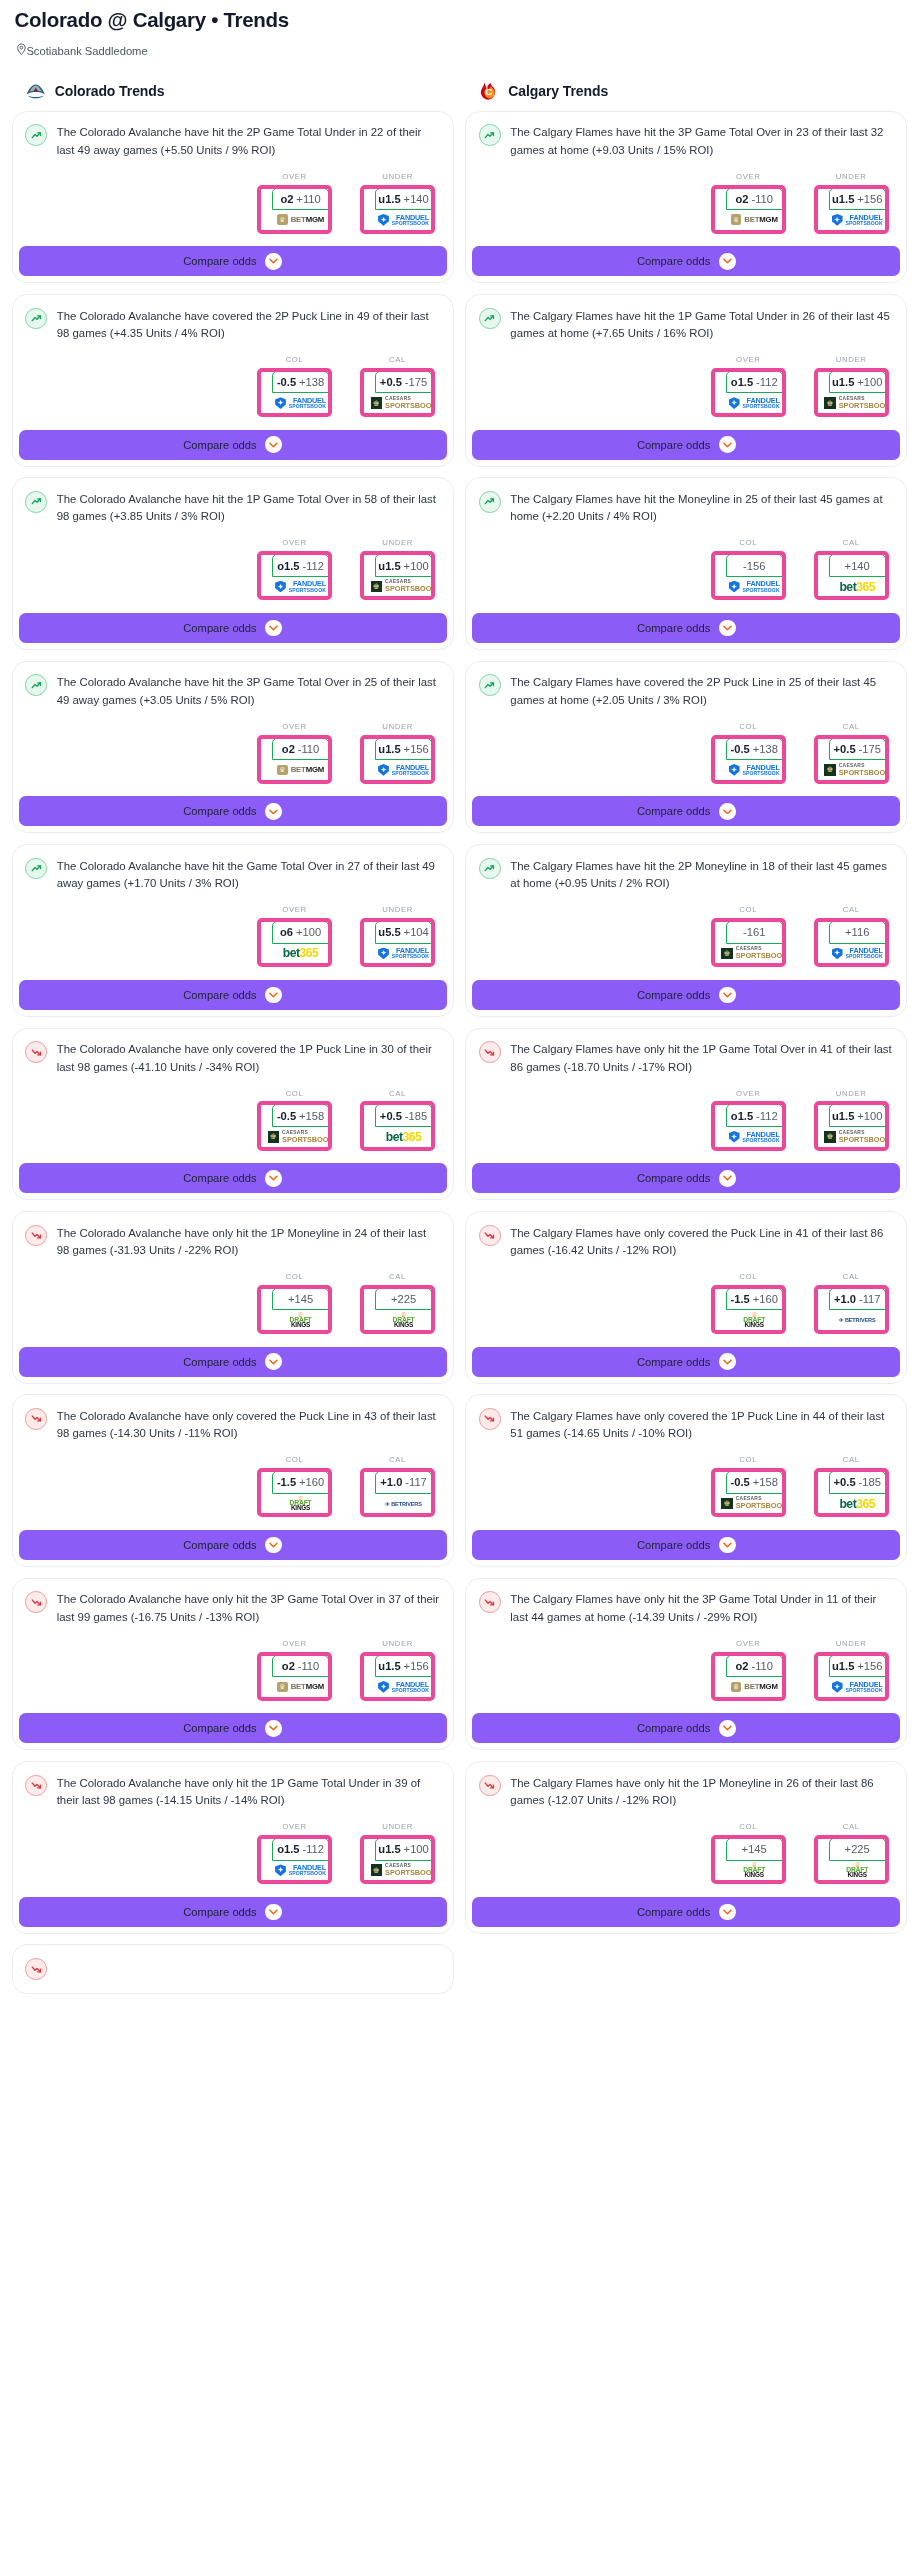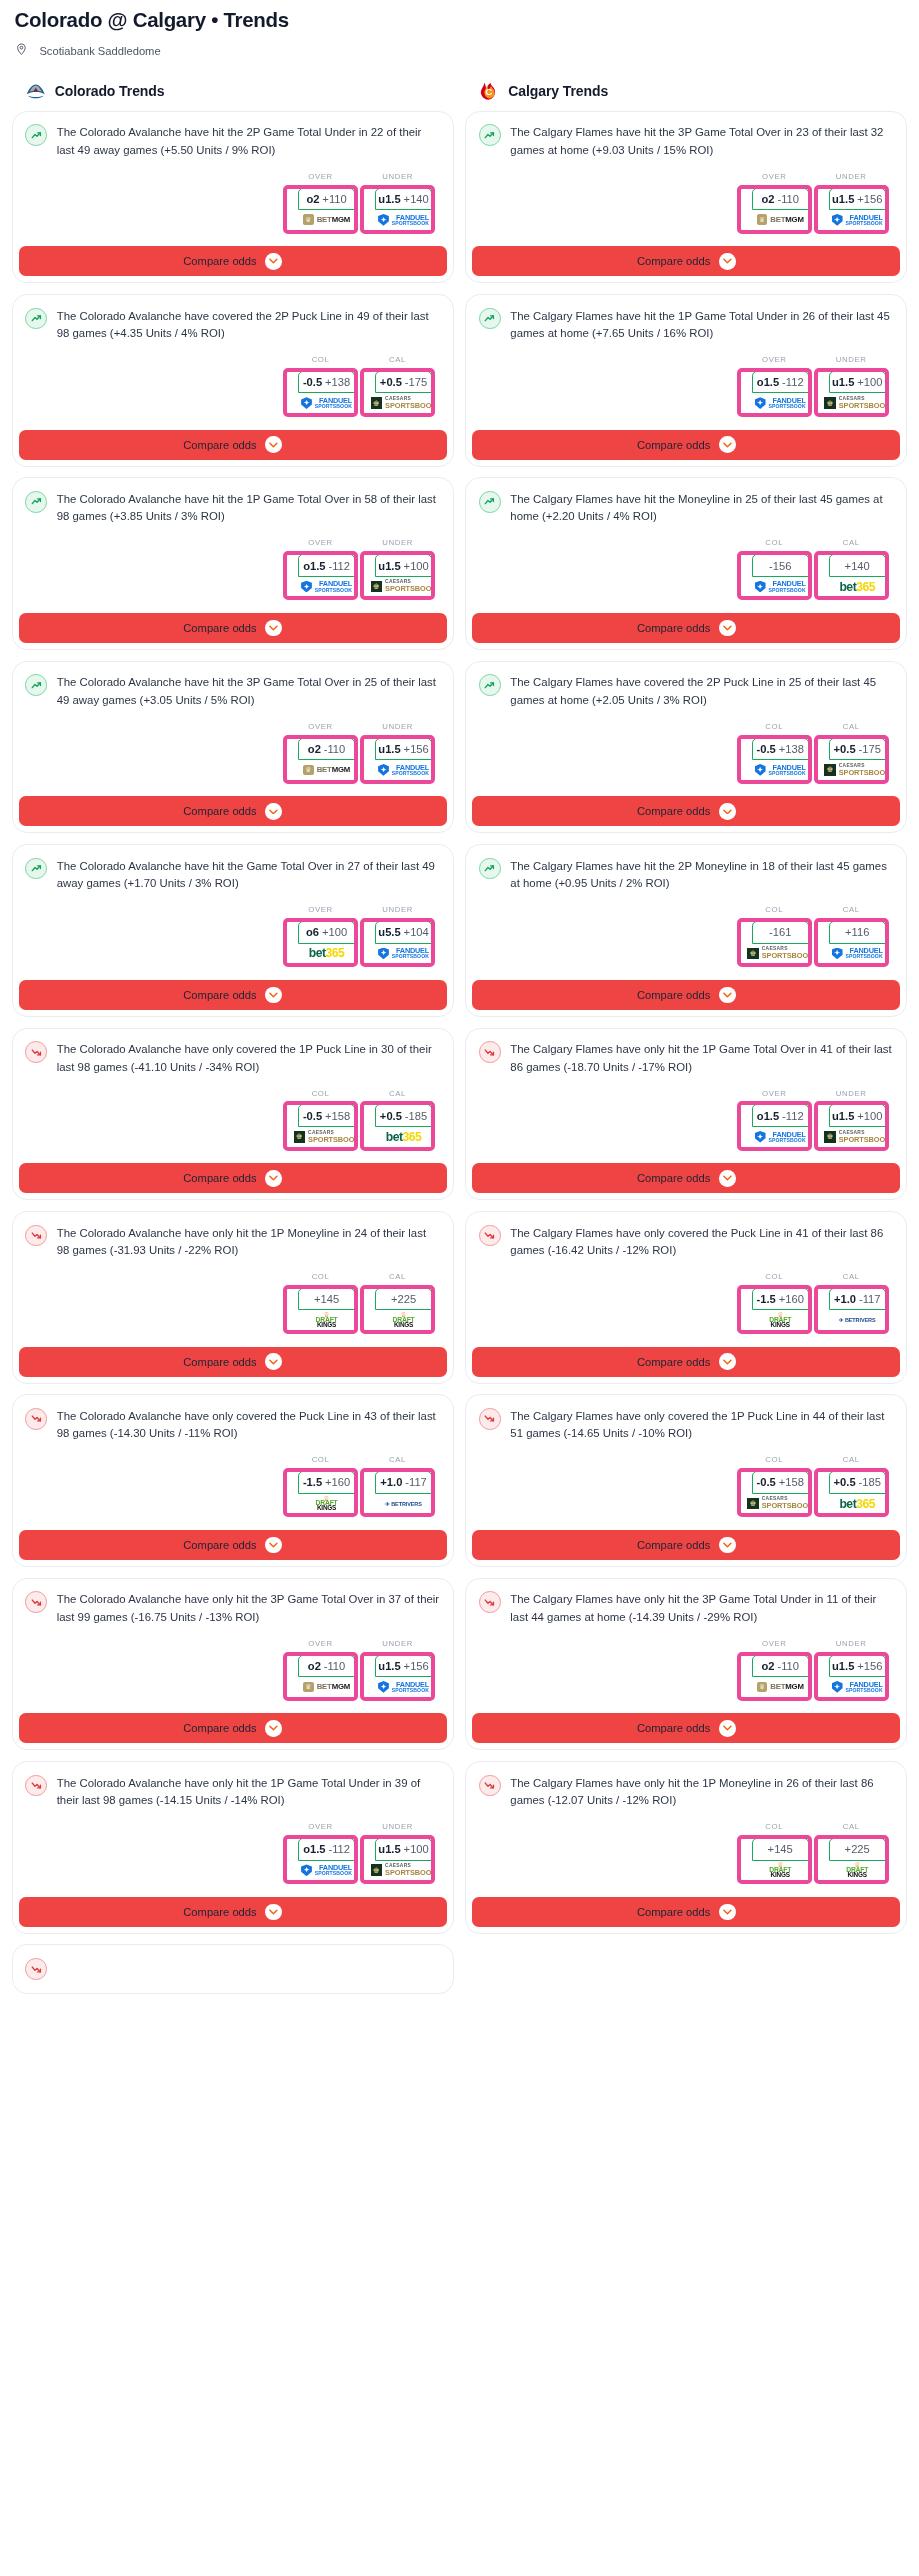--- a/index.html
+++ b/index.html
@@ -18,21 +18,21 @@
   .page-title {
     font-size: 20.5px;
     font-weight: 700;
     letter-spacing: -0.3px;
     color: #121a2b;
     padding: 2px 0 0 2.9px;
   }
   .venue-row {
     display: flex;
     align-items: center;
-    gap: 13px;
+    gap: 0;
     padding: 9.8px 0 0 3.9px;
   }
   .venue-text { font-size: 11.2px; color: #4b5563; }
   .pin-icon { display: block; }
 
   
   .columns {
     display: flex;
     gap: 11.7px;
     margin-top: 21.5px;
@@ -80,21 +80,21 @@
     font-size: 11.4px;
     line-height: 1.52;
     color: #2c3446;
     padding-top: 1px;
   }
 
   
   .odds-row {
     display: flex;
     justify-content: flex-end;
-    gap: 2px;
+    gap: 28px;
     padding: 12.7px 17.6px 12.7px 12.7px;
   }
   .odds-cell { width: 75px; }
   .odds-label {
     font-size: 7.8px;
     letter-spacing: 0.6px;
     color: #9aa2af;
     text-align: center;
     margin-bottom: 3.9px;
     text-transform: uppercase;
@@ -167,21 +167,21 @@
   .bk-b365 .g1 { color: #0a6646; }
   .bk-b365 .g2 { color: #f5d800; }
 
   .bk-dk { position: relative; line-height: 1.0; text-align: center; }
   .bk-dk .dk-crown { font-size: 6.8px; color: #f4810a; display: block; margin-bottom: -2px; }
   .bk-dk .dk-1 { font-size: 6.8px; font-weight: 800; color: #53a82a; display: block; letter-spacing: -0.2px;}
   .bk-dk .dk-2 { font-size: 6.4px; font-weight: 800; color: #111; display: block; margin-top: -2px; letter-spacing: -0.2px;}
 
   
   .compare-bar {
-    background: #ef4444;
+    background: #8b5cf6;
     border-radius: 6.8px;
     margin: 0 5.9px 5.9px 5.9px;
     height: 30px;
     display: flex;
     align-items: center;
     justify-content: center;
     gap: 8.8px;
     cursor: pointer;
   }
   .compare-label { font-size: 11.2px; color: #1d2433; font-weight: 400; }

